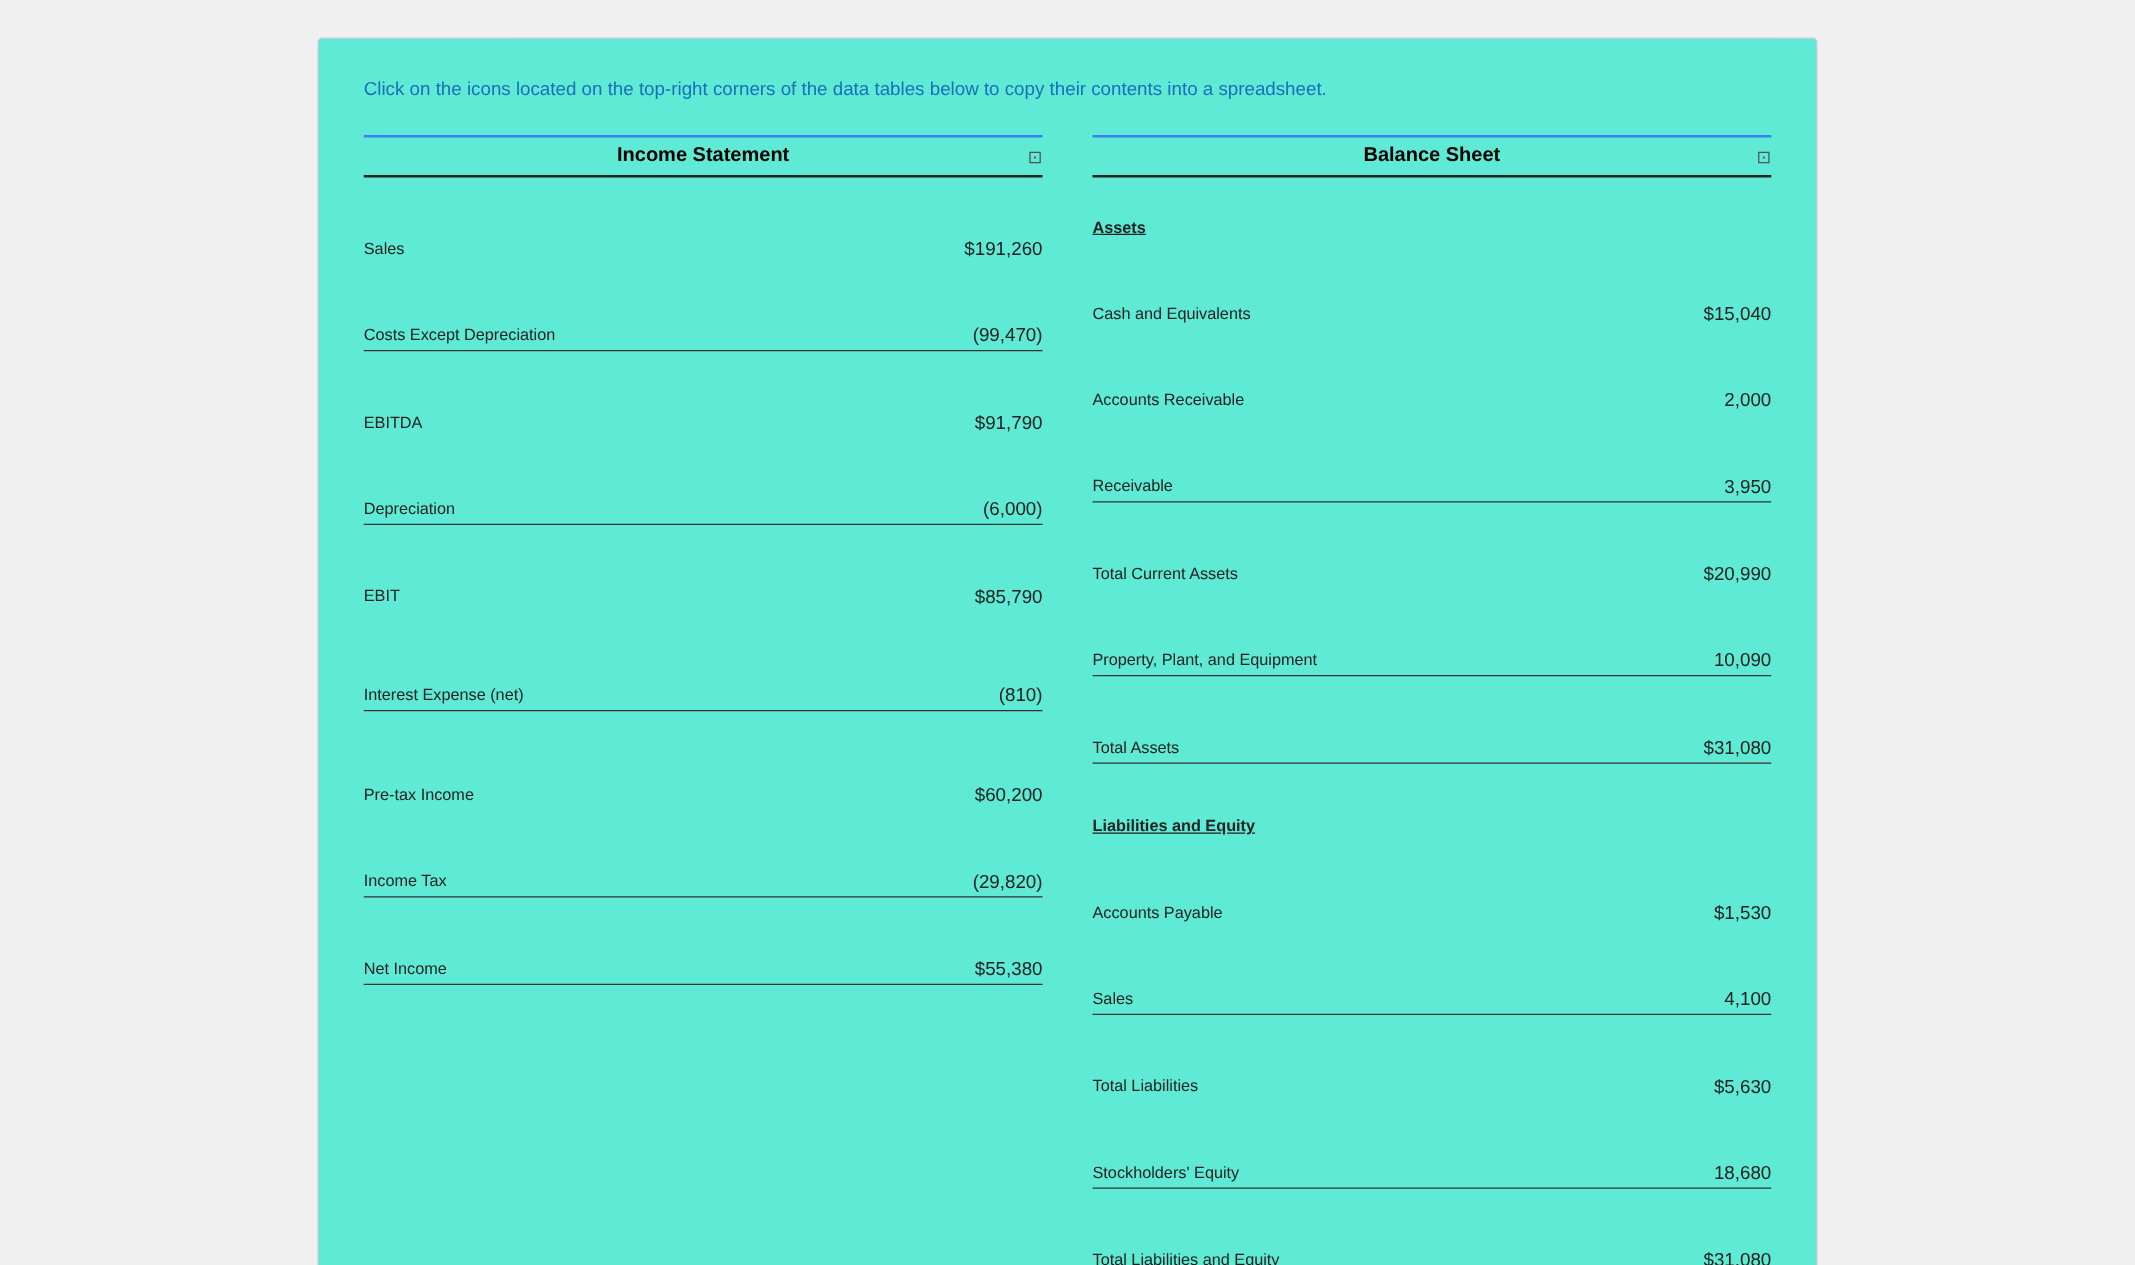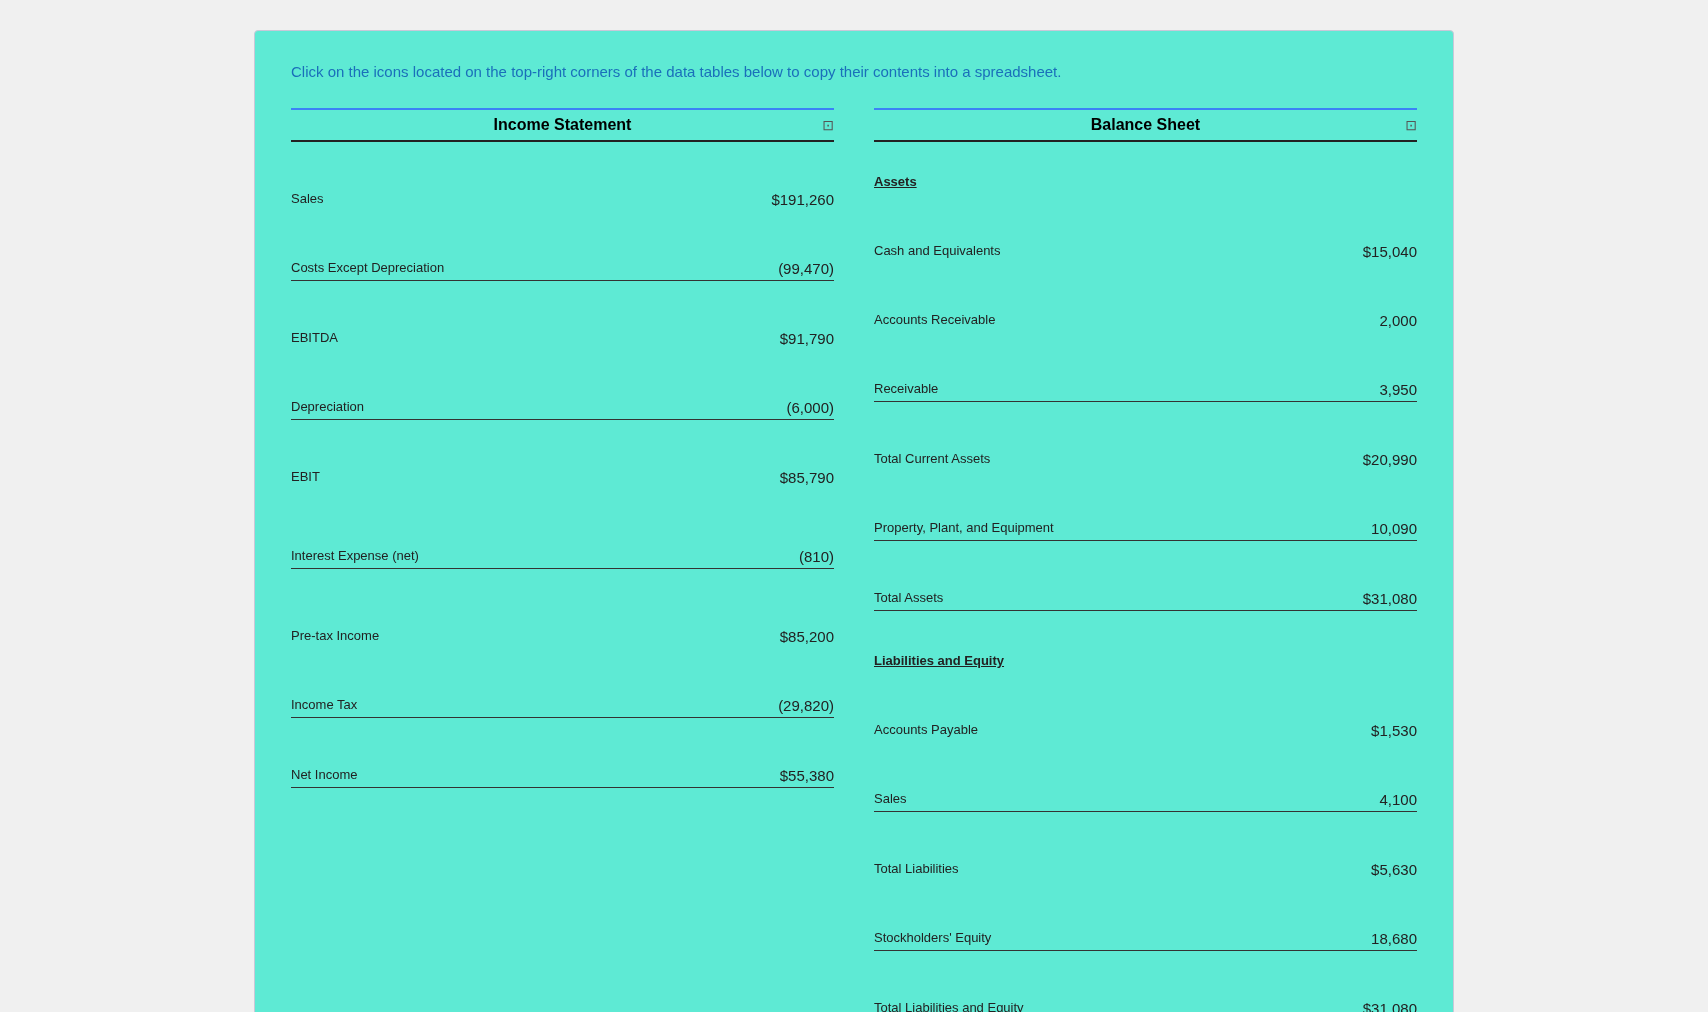--- a/index.html
+++ b/index.html
@@ -128,21 +128,21 @@
             <span class="row-value">$85,790</span>
           </div>
           <div class="spacer-row"></div>
           <div class="data-row border-bottom">
             <span class="row-label">Interest Expense (net)</span>
             <span class="row-value">(810)</span>
           </div>
           <div class="spacer-row"></div>
           <div class="data-row">
             <span class="row-label">Pre-tax Income</span>
-            <span class="row-value">$85,200</span>
+            <span class="row-value">$60,200</span>
           </div>
           <div class="data-row border-bottom">
             <span class="row-label">Income Tax</span>
             <span class="row-value">(29,820)</span>
           </div>
           <div class="data-row border-bottom">
             <span class="row-label">Net Income</span>
             <span class="row-value">$55,380</span>
           </div>
         </div>

